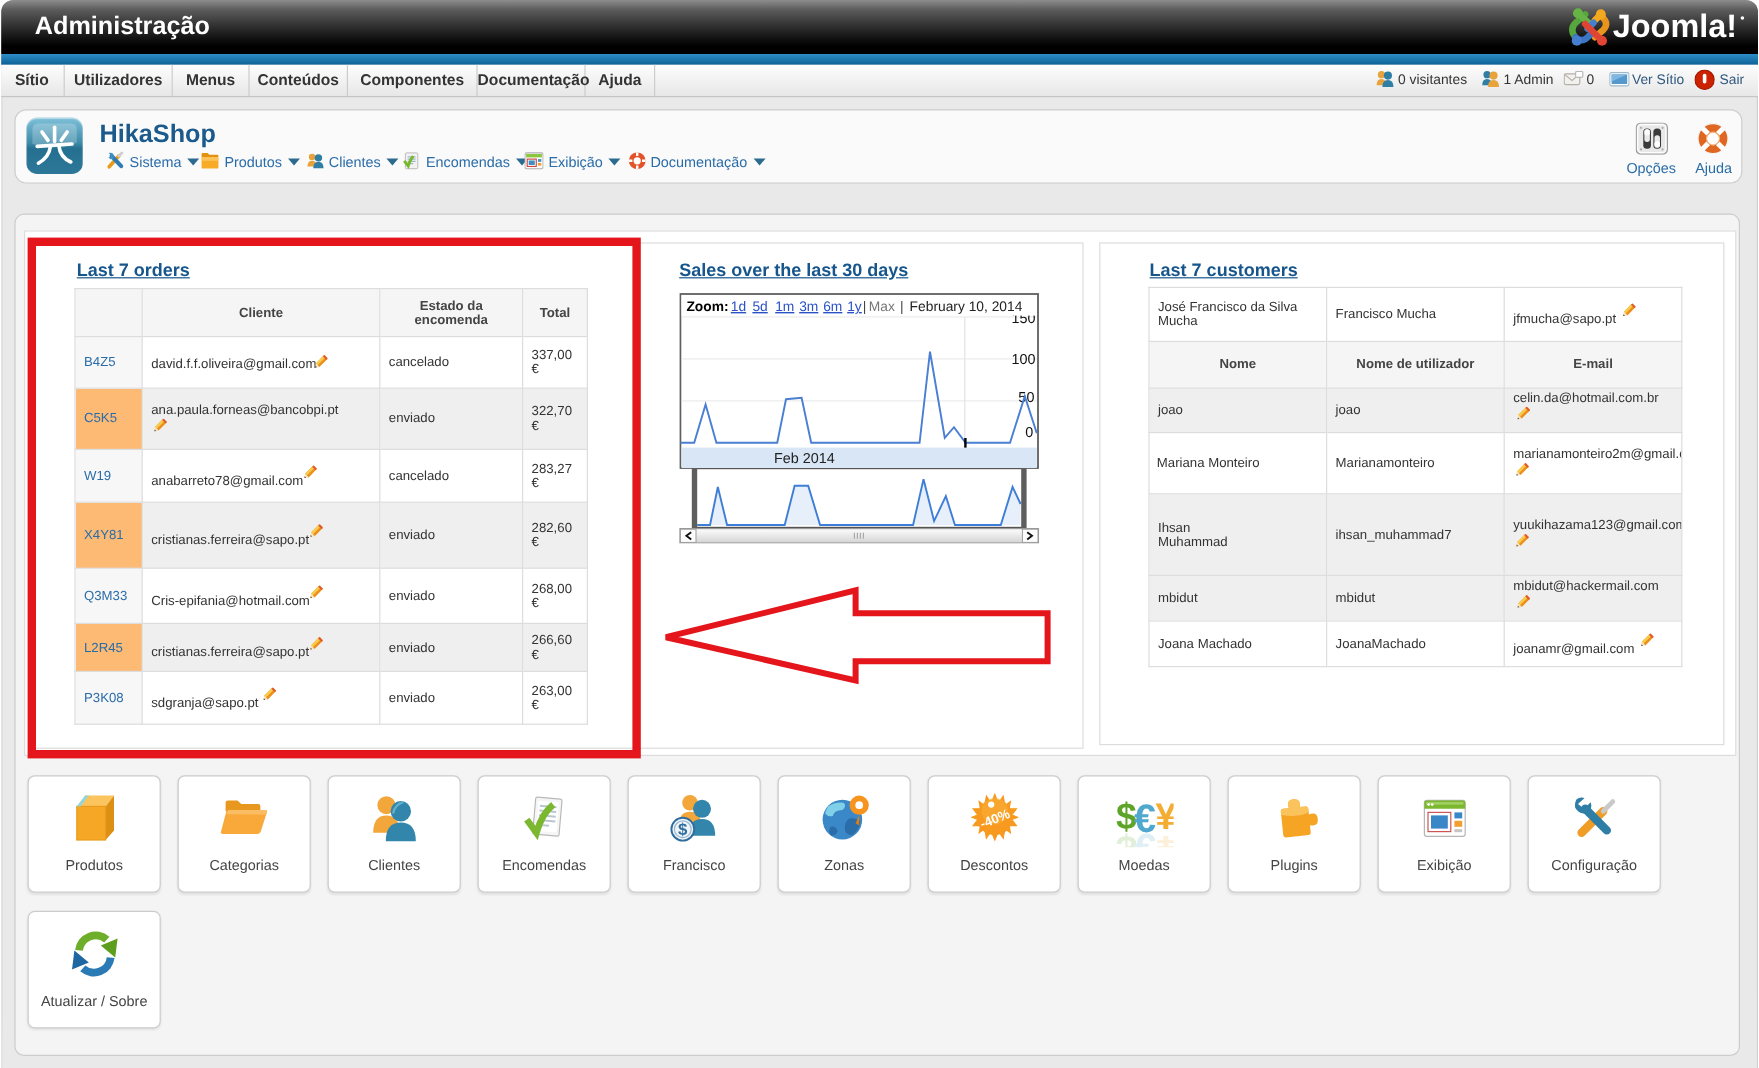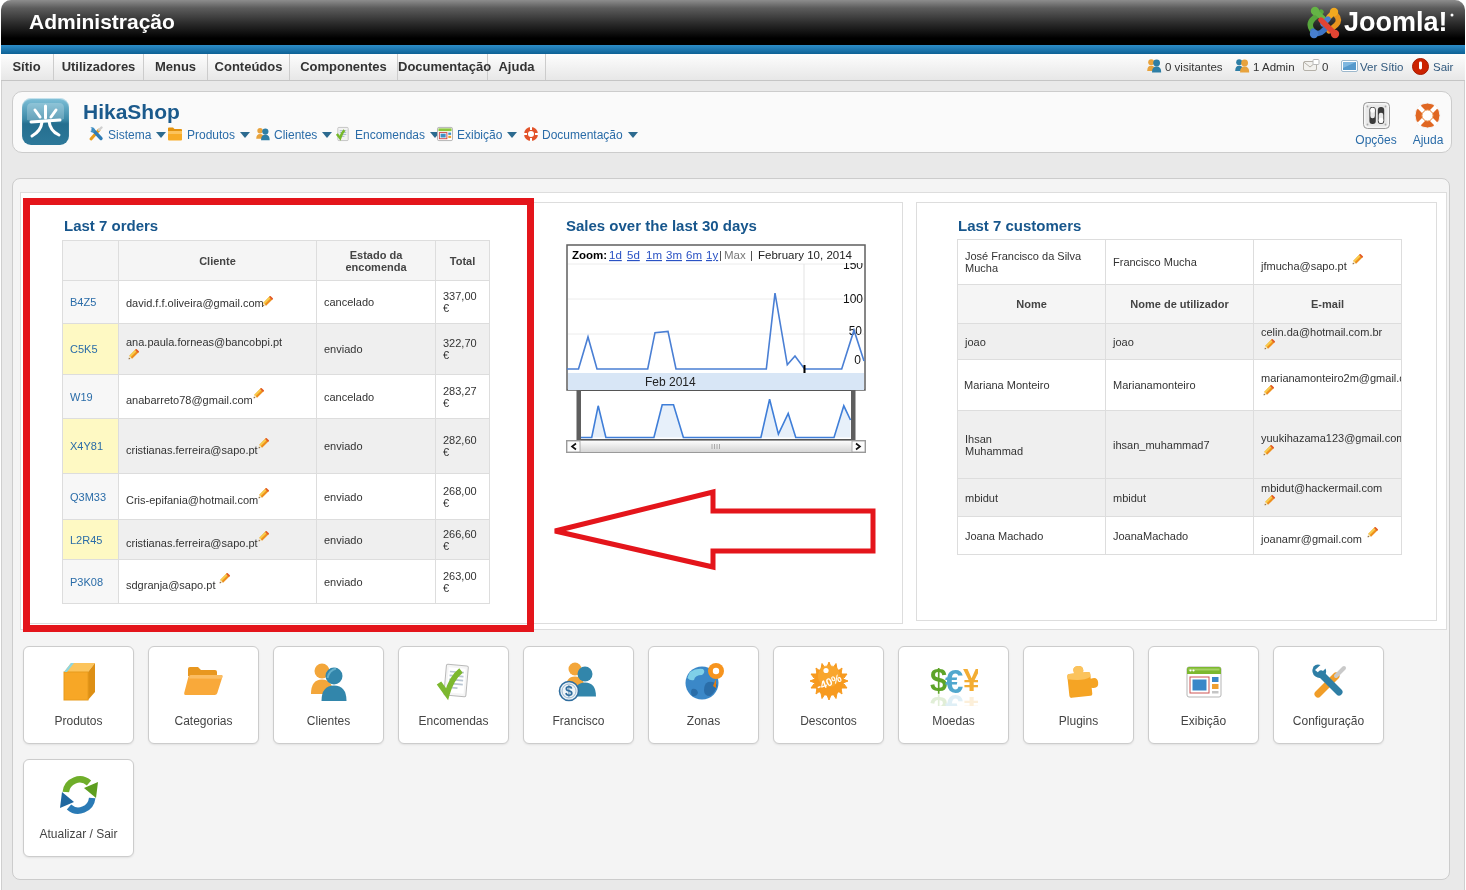--- a/index.html
+++ b/index.html
@@ -20,28 +20,28 @@
 #hkpanel{left:12px;top:91px;width:1440px;height:62px;background:#fafafa;border:1px solid #ccc;border-radius:10px;box-sizing:border-box;}
 #hklogo{left:22px;top:98px;width:47px;height:47px;border-radius:9px;background:linear-gradient(#7fc0d8 0%,#3d8aa8 45%,#256f90 55%,#2d7899 100%);box-shadow:inset 0 1px 1px rgba(255,255,255,.6);}
 #hktitle{left:83px;top:100px;font-size:21px;font-weight:bold;color:#1b5a8c;}
 .hkmenu{position:absolute;top:128px;font-size:12px;color:#2a6ca8;}
 .caret{display:inline-block;width:0;height:0;border-left:5px solid transparent;border-right:5px solid transparent;border-top:6px solid #2c6a8f;vertical-align:middle;margin-left:5px;margin-top:-2px;}
 .hkico{position:absolute;top:126px;width:16px;height:16px;}
 
 #mainpanel{left:12px;top:178px;width:1438px;height:702px;background:#f4f4f4;border:1px solid #ccc;border-radius:8px;box-sizing:border-box;}
 #dashwrap{left:20px;top:192px;width:1427px;height:438px;background:#fff;border:1px solid #ddd;box-sizing:border-box;}
 .dbox{position:absolute;background:#fff;border:1px solid #ddd;box-sizing:border-box;}
-.dtitle{position:absolute;font-size:15px;font-weight:bold;color:#17568c;}
+.dtitle{position:absolute;font-size:15px;font-weight:bold;color:#17568c;text-decoration:underline;}
 
 table.dash{border-collapse:collapse;font-size:11px;color:#333;}
 table.dash td,table.dash th{border:1px solid #ddd;padding:2px 7px;vertical-align:middle;box-sizing:border-box;overflow:hidden;}
 table.dash th{background:#f5f5f5;font-weight:bold;color:#444;text-align:center;}
 table.dash tr.alt td{background:#efefef;}
 table.dash td.code{background:#f7f7f7;color:#2a6ca8;}
-table.dash tr.alt td.code{background:#fef9c3;}
+table.dash tr.alt td.code{background:#fdba74;}
 .pencil{display:inline-block;width:14px;height:14px;vertical-align:-2px;}
 
 .card{position:absolute;width:109px;height:96px;background:#fff;border:1px solid #ccc;border-radius:6px;box-shadow:0 1px 2px rgba(0,0,0,.08);}
 .card .lbl{position:absolute;left:0;right:0;top:67px;text-align:center;font-size:12px;color:#444;}
 .card svg.big{position:absolute;left:50%;margin-left:-24px;top:11px;}
 
 #redrect{left:23px;top:198px;width:511px;height:434px;border:7px solid #e4151b;box-sizing:border-box;z-index:50;}
 #redarrow{left:540px;top:480px;z-index:50;}
 </style>
 </head>
@@ -546,20 +546,20 @@
     </svg>
     <div class="lbl">Configuração</div>
   </div>
   <div class="card" style="left:23px;top:759px;">
     <svg class="big" width="48" height="48" viewBox="0 0 48 48">
       <path d="M10.8 21 A14 14 0 0 1 34 12" stroke="#6fae2a" stroke-width="6.5" fill="none"></path>
       <polygon points="43,11 41,27 29,17" fill="#5d9e1f"></polygon>
       <path d="M37.2 27 A14 14 0 0 1 14 36" stroke="#2a7ab5" stroke-width="6.5" fill="none"></path>
       <polygon points="5,37 7,21 19,31" fill="#1f67a0"></polygon>
     </svg>
-    <div class="lbl">Atualizar / Sair</div>
+    <div class="lbl">Atualizar / Sobre</div>
   </div>
 
   <div class="abs" id="redrect"></div>
   <svg class="abs" id="redarrow" width="360" height="110" viewBox="0 0 360 110">
     <polygon points="15,51 173,12 173,31 333,31 333,71 173,71 173,87" fill="#fff" stroke="#e4151b" stroke-width="5" stroke-linejoin="miter"></polygon>
   </svg>
 </div>
 
 </body></html>

